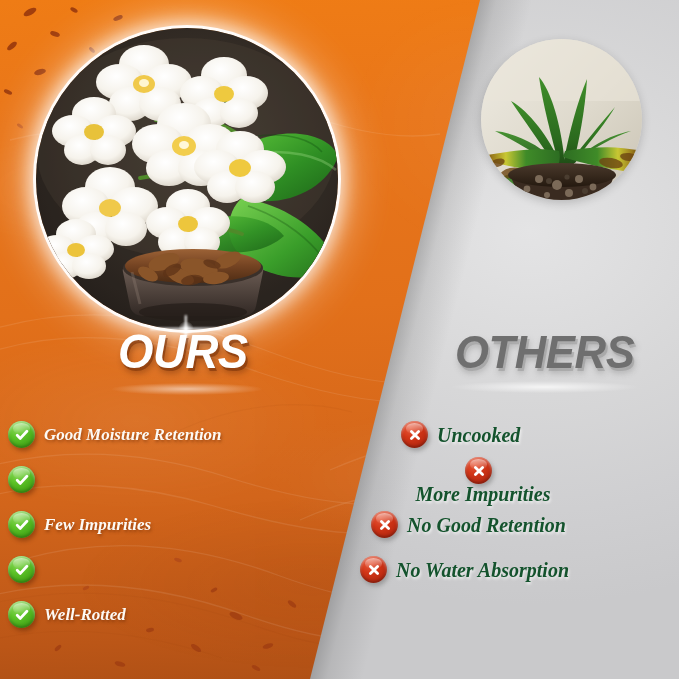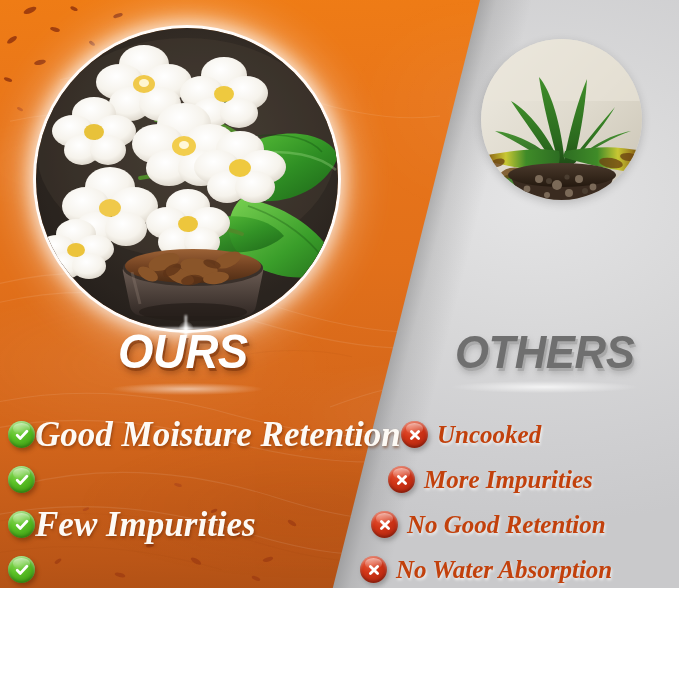--- a/index.html
+++ b/index.html
@@ -7,21 +7,21 @@
     padding: 0;
     background: #ffffff;
   }
   body {
     font-family: "Liberation Serif", serif;
   }
 
   #stage {
     position: relative;
     width: 679px;
-    height: 588px;
+    height: 679px;
     overflow: hidden;
     background: #d9d9da;
   }
 
   
   .panel-others-bg {
     position: absolute;
     inset: 0;
     background:
       radial-gradient(ellipse 70% 55% at 78% 34%, #e4e4e5 0%, #d7d7d8 45%, #cfcfd1 75%, #c9c9cb 100%),
@@ -193,27 +193,28 @@
     height: 45px;
     white-space: nowrap;
   }
   .row-label {
     font-family: "Liberation Serif", serif;
     font-weight: bold;
     font-style: italic;
     line-height: 1;
   }
   .list-ours .row-label {
-    font-size: 35px;
+    font-size: 17px;
     color: #fdfaf5;
+    margin-left: 9px;
     text-shadow: 1px 2px 3px rgba(110,44,8,.55);
   }
   .list-others .row-label {
-    font-size: 25px;
-    color: #c2410c;
+    font-size: 20px;
+    color: #14532d;
     margin-left: 9px;
     text-shadow: 1px 2px 3px rgba(255,255,255,.75);
   }
 
   .mark {
     flex: 0 0 auto;
     width: 27px;
     height: 27px;
     border-radius: 50%;
     position: relative;
@@ -243,21 +244,21 @@
     width: 64%;
     height: 40%;
     border-radius: 50%;
     background: linear-gradient(180deg, rgba(255,255,255,.55) 0%, rgba(255,255,255,0) 100%);
     pointer-events: none;
   }
   .mark svg { position: relative; z-index: 2; display: block; }
 
   
   .others-r0 { margin-left: 41px; }
-  .others-r1 { margin-left: 28px; }
+  .others-r1 { margin-left: 28px; flex-direction: column; }
   .others-r2 { margin-left: 11px; }
   .others-r3 { margin-left: 0px; text-align: center; }
 </style>
 </head>
 <body>
 
 <div id="stage">
 
   <div class="panel-others-bg"></div>
 
@@ -589,20 +590,21 @@
         </svg>
       </span>
     </div>
 
     <div class="row">
       <span class="mark mark-yes">
         <svg width="16" height="16" viewBox="0 0 16 16" aria-hidden="true">
           <path d="M3.2 8.3 L6.3 11.4 L12.9 4.3" stroke="#ffffff" stroke-width="2.8" fill="none" stroke-linecap="round" stroke-linejoin="round"></path>
         </svg>
       </span>
+      <span class="row-label">Well-Rotted</span>
     </div>
 
   </div>
 
   <div class="list list-others">
 
     <div class="row others-r0">
       <span class="mark mark-no">
         <svg width="14" height="14" viewBox="0 0 14 14" aria-hidden="true">
           <path d="M3.4 3.4 L10.6 10.6 M10.6 3.4 L3.4 10.6" stroke="#ffffff" stroke-width="2.8" fill="none" stroke-linecap="round"></path>

